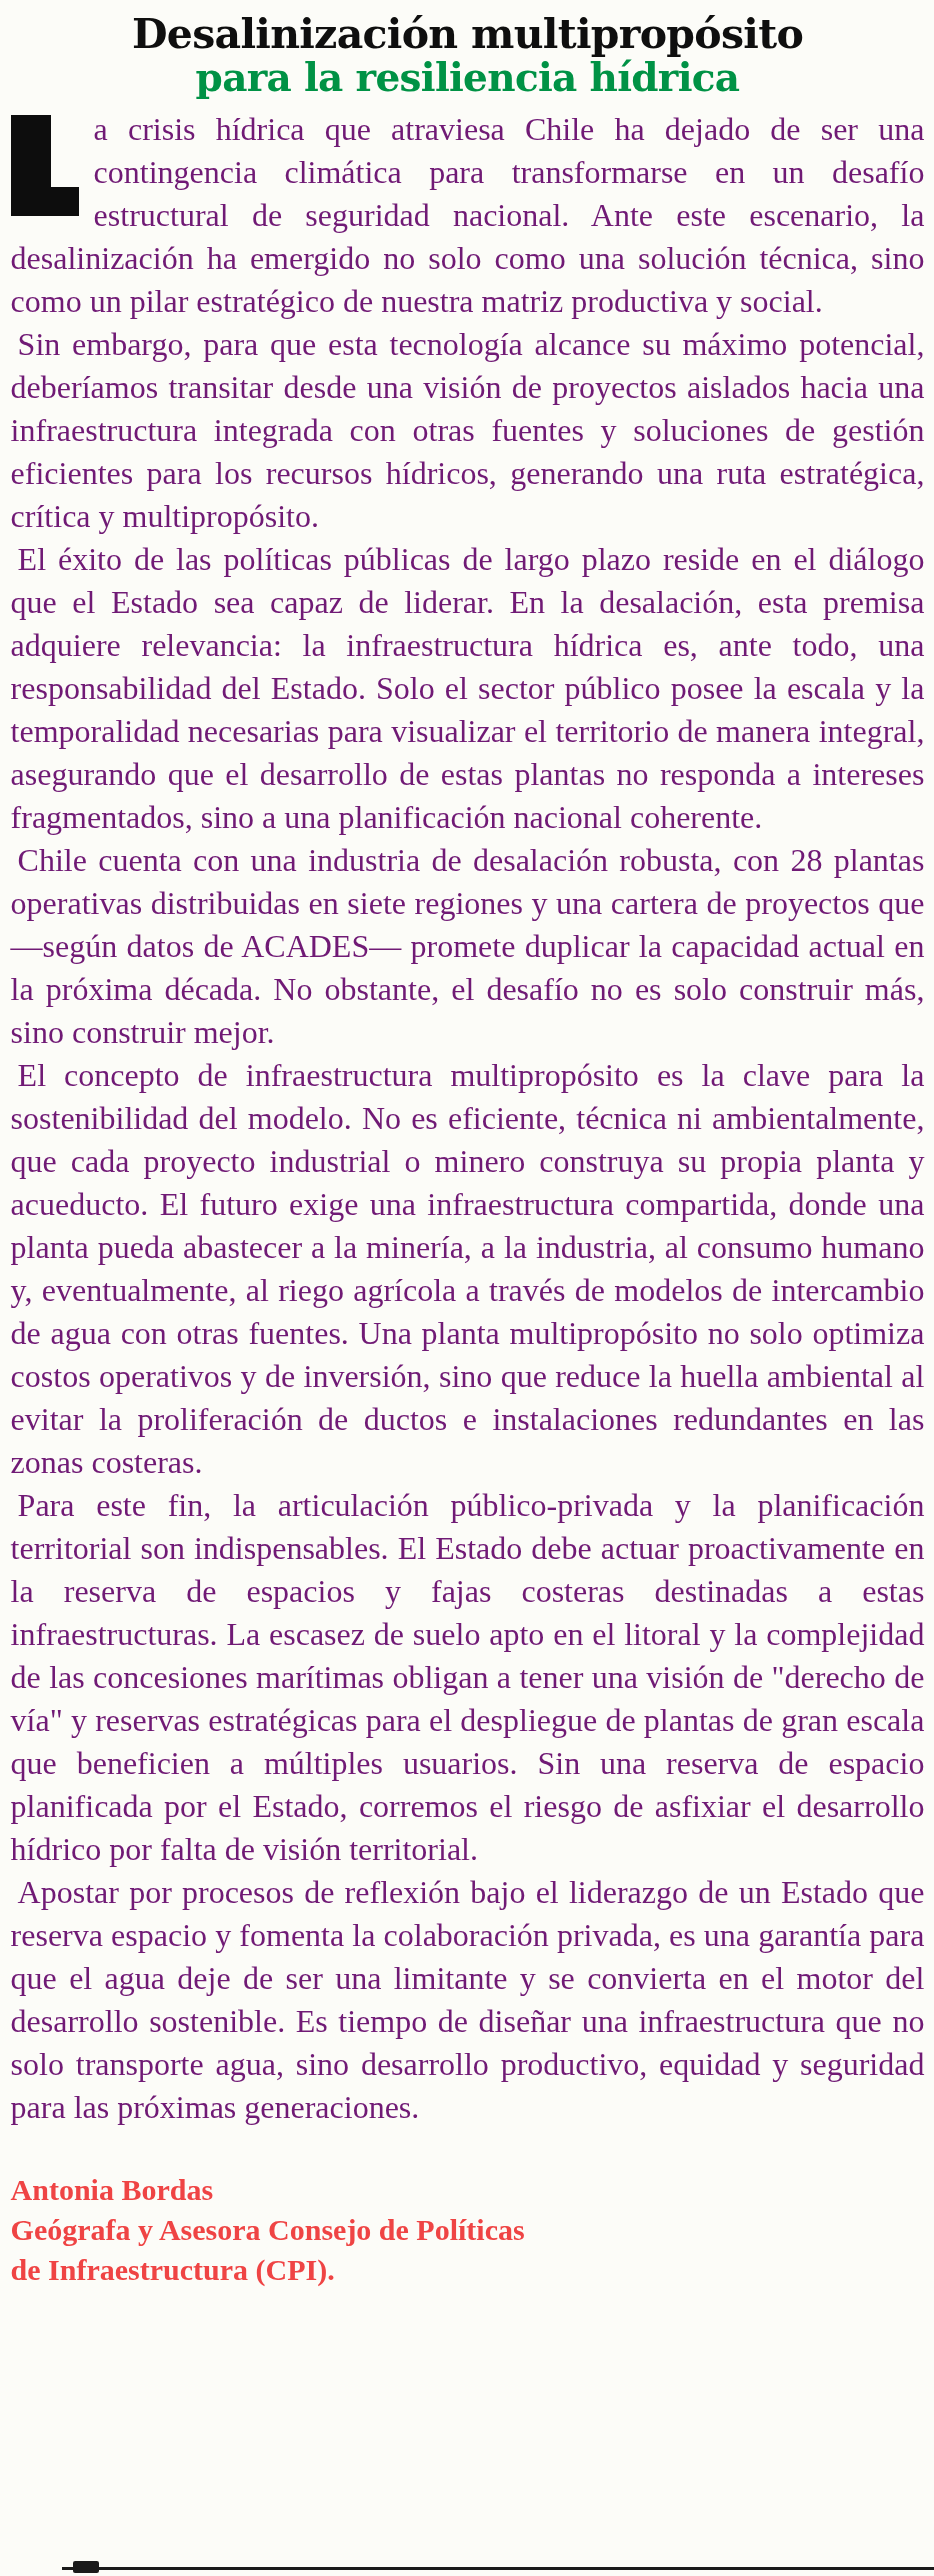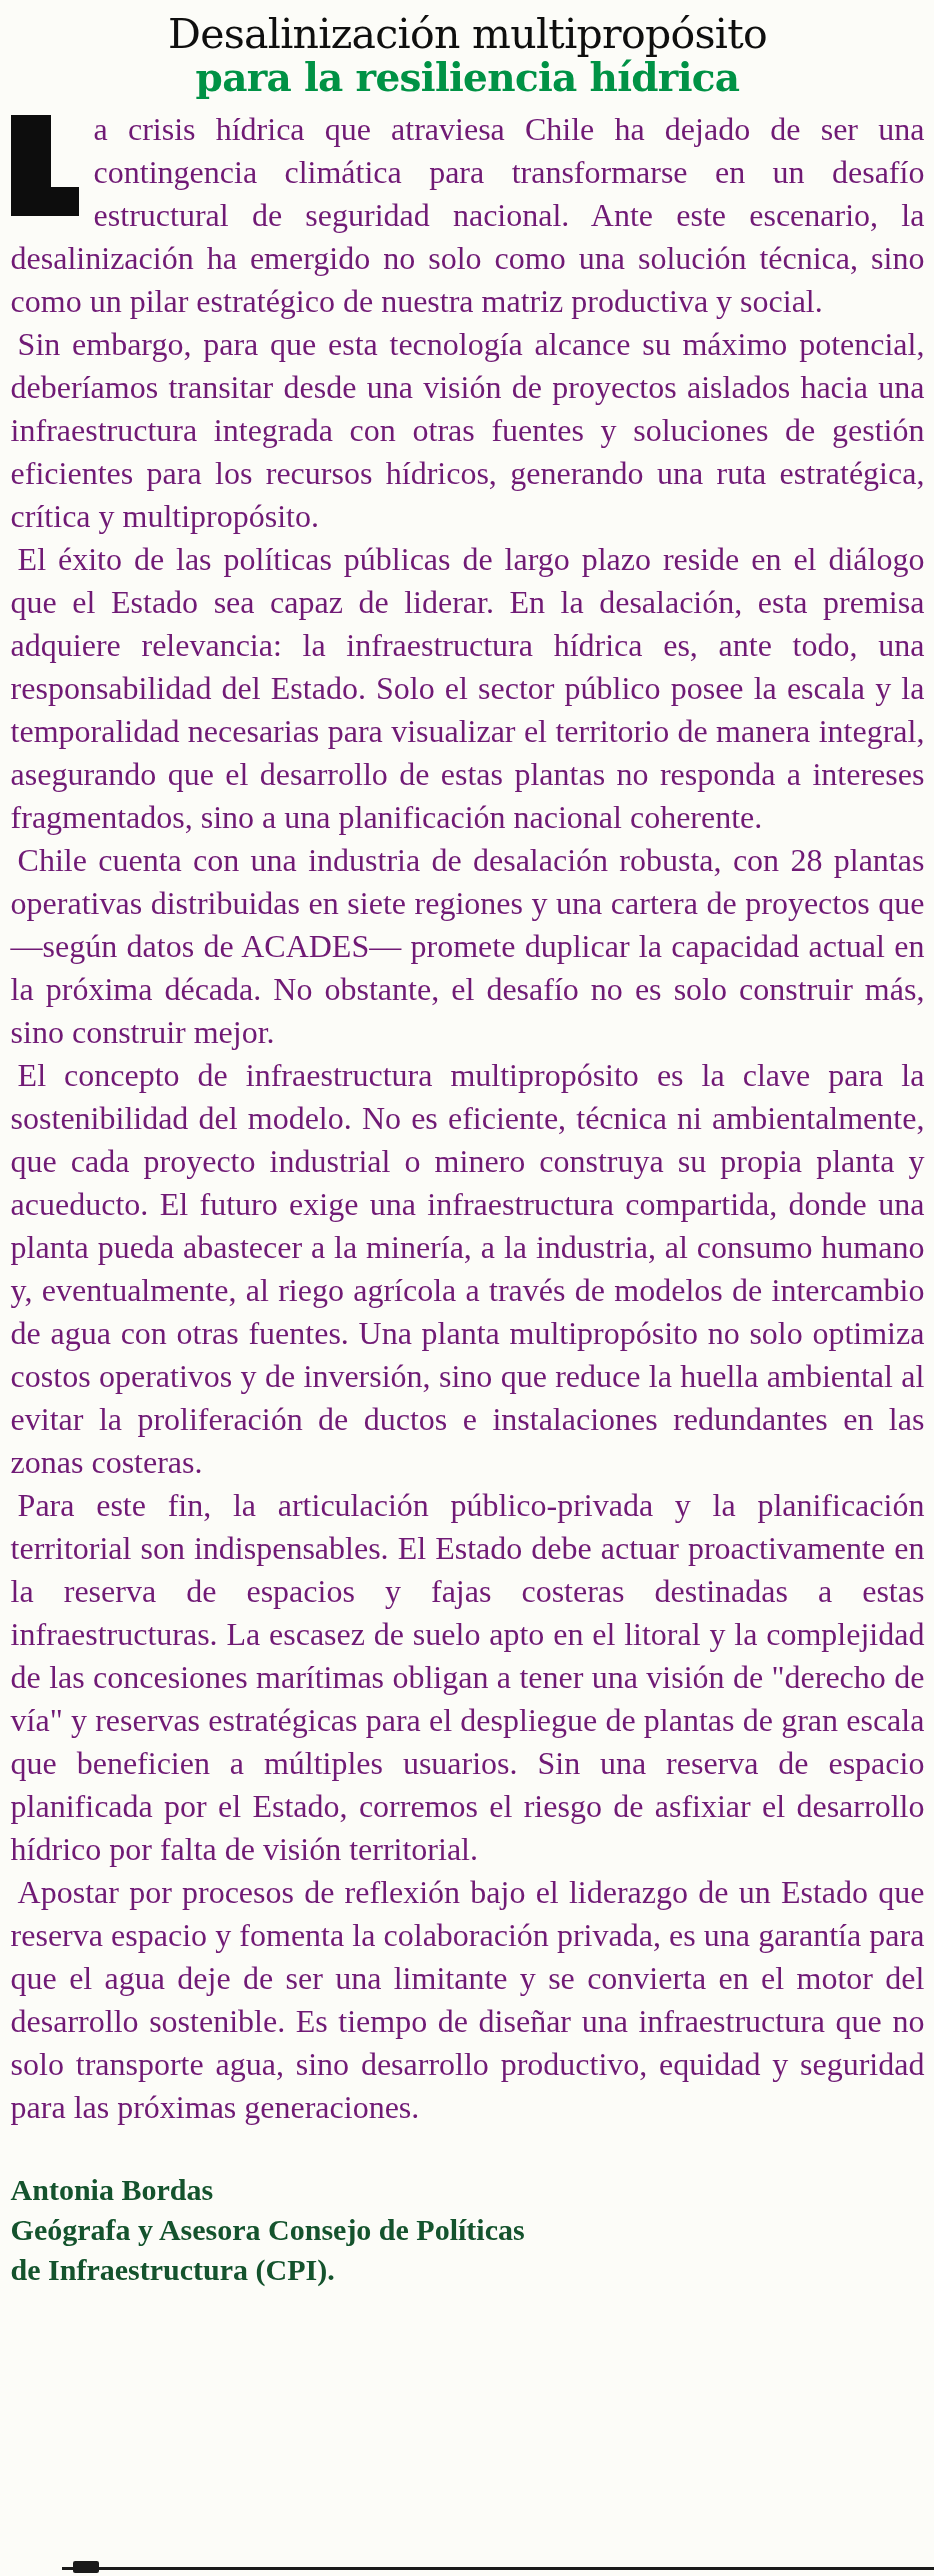--- a/index.html
+++ b/index.html
@@ -13,21 +13,21 @@
     color: #161616;
     padding: 11.3px 10.6px 0 10.6px;
     position: relative;
     overflow: hidden;
   }
   .article-header { text-align: center; margin: 2.8px 0 10px 0; }
   .title {
     font-family: "DejaVu Serif", serif;
     font-size: 41px;
     line-height: 1.02;
-    font-weight: normal;
+    font-weight: bold;
     letter-spacing: -0.7px;
     margin: 0;
     color: #0f0f0f;
   }
   .subtitle {
     font-family: "DejaVu Serif", serif;
     font-size: 39px;
     line-height: 1.05;
     font-weight: bold;
     letter-spacing: -0.7px;
@@ -49,21 +49,21 @@
     position: relative;
     display: block;
     width: 68px;
     height: 101px;
     margin: 6.4px 15px 1.4px 0;
   }
   .dc-stem { position: absolute; left: 0; top: 0; width: 40px; height: 100%; background: #0d0d0d; }
   .dc-foot { position: absolute; left: 0; bottom: 0; width: 100%; height: 29px; background: #0d0d0d; }
   .dc-letter { position: absolute; left: 1.4px; top: 1.4px; opacity: 0; font-style: normal; font-size: 7px; }
   .author-block { margin-top: 41px; font-weight: bold; }
-  .author-block p { margin: 0; font-size: 30px; line-height: 40px; color: #14532d; text-align: left; }
+  .author-block p { margin: 0; font-size: 30px; line-height: 40px; color: #ef4444; text-align: left; }
   .bottom-rule {
     position: absolute;
     left: 62px;
     right: 0;
     bottom: 5.6px;
     height: 3.5px;
     background: #1a1a1a;
   }
   .bottom-rule::before {
     content: "";

